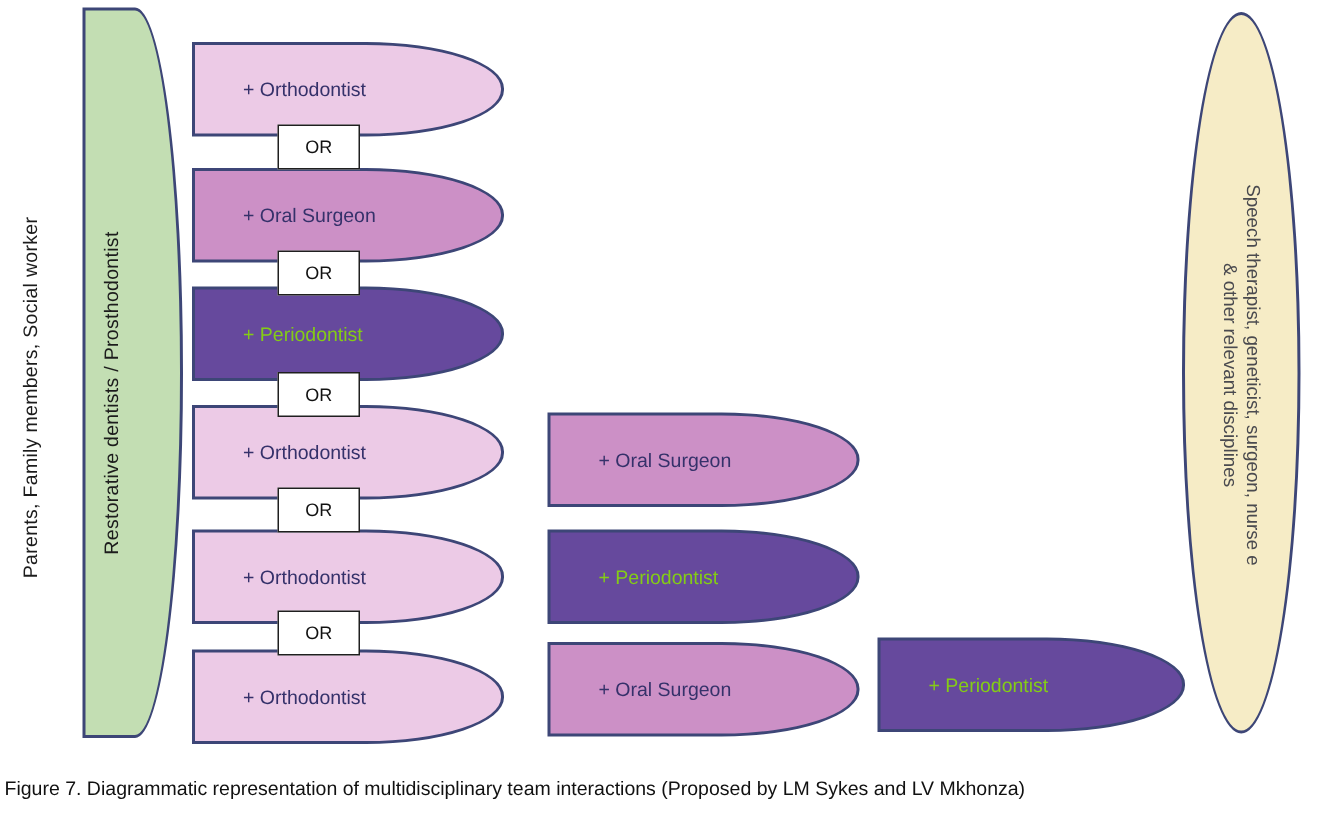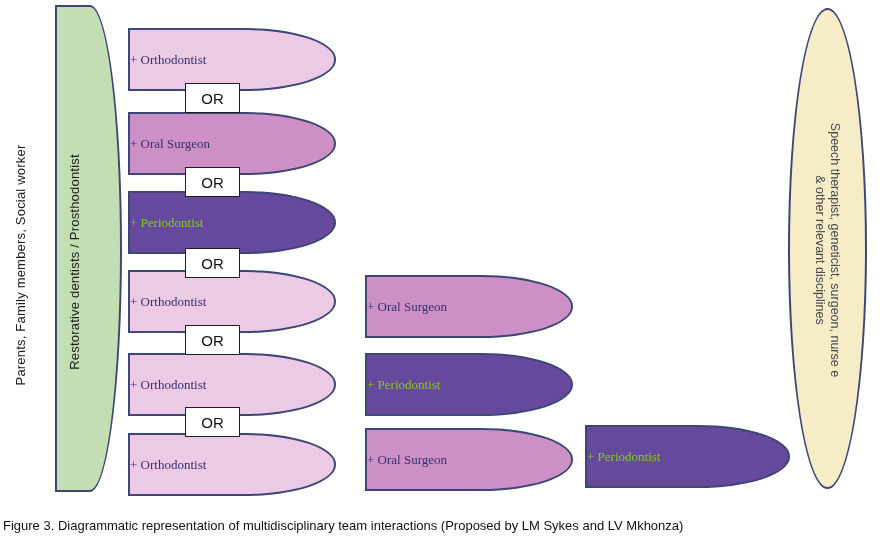--- a/index.html
+++ b/index.html
@@ -17,27 +17,27 @@
     box-sizing:border-box; border:2px solid #3d4677;
     border-radius:0 32px 32px 0 / 0 243px 243px 0;
     background:#c3deb3;
   }
   .bullet {
     position:absolute; height:63px; box-sizing:border-box;
     border:2px solid #3d4677;
     border-radius:0 92px 92px 0 / 0 31px 31px 0;
     display:flex; align-items:center; z-index:1;
   }
-  .bullet .blabel { font-size:13px; color:#35316a;font-family:Liberation Serif, serif; }
+  .bullet .blabel { padding-left:32px; font-size:13px; color:#35316a; }
   .bullet.dark .blabel { color:#84cc16; }
   .or-box {
     position:absolute; left:185px; width:55px; height:30px;
     box-sizing:border-box; background:#ffffff; border:1px solid #1f1f1f;
     display:flex; align-items:center; justify-content:center;
-    font-size:15px; color:#111111; z-index:2;
+    font-size:12px; color:#111111; z-index:2;
   }
   .ellipse {
     position:absolute; left:788px; top:8px; width:79px; height:481px;
     box-sizing:border-box; border:2px solid #3d4677; border-radius:50%;
     background:#f6ecc6;
   }
   .ellipse-text {
     position:absolute; left:827px; top:250px;
     transform:translate(-50%,-50%) rotate(90deg);
     text-align:center; white-space:nowrap;
@@ -96,15 +96,15 @@
   <div class="bullet dark" style="left: 585px; top: 425px; width: 205px; background-color: rgb(102, 73, 157);">
     <span class="blabel">+ Periodontist</span>
   </div>
 
   <div class="ellipse" style="background-color: rgb(246, 236, 198);"></div>
   <div class="ellipse-text">
     <div>Speech therapist, geneticist, surgeon, nurse e</div>
     <div>&amp; other relevant disciplines</div>
   </div>
 
-  <div class="caption">Figure 3. Diagrammatic representation of multidisciplinary team interactions (Proposed by LM Sykes and LV Mkhonza)</div>
+  <div class="caption">Figure 7. Diagrammatic representation of multidisciplinary team interactions (Proposed by LM Sykes and LV Mkhonza)</div>
 
 </div>
 
 </body></html>

